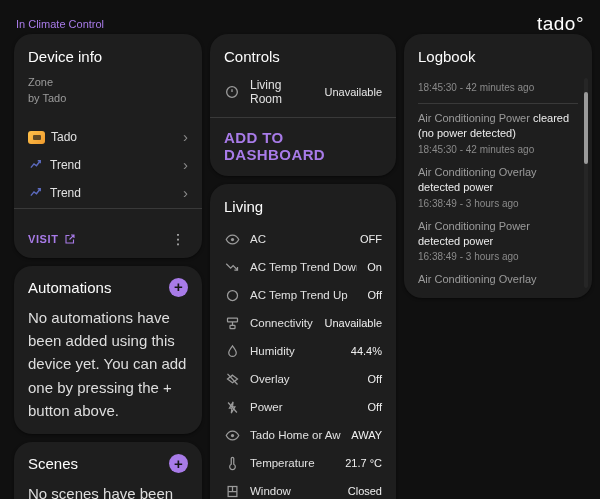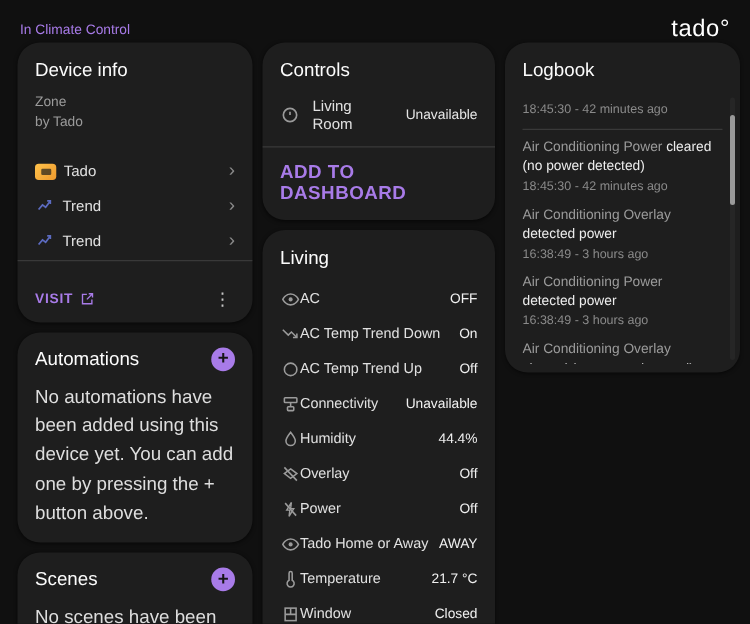--- a/index.html
+++ b/index.html
@@ -30,21 +30,21 @@
   .card-head{display:flex;align-items:center;justify-content:space-between;margin-bottom:9px}
   .card-head h2{margin:0}
   .plus{width:19px;height:19px;border-radius:50%;background:var(--accent,#a87be8);color:#151515;border:none;
     font-size:15px;font-weight:700;line-height:18px;text-align:center;cursor:pointer;padding:0;flex:0 0 auto}
   .empty{font-size:15px;line-height:1.55;color:#dedede}
   .ctl-row{display:flex;align-items:center;gap:10px;height:34px;cursor:pointer}
   .ctl-name{flex:1;font-size:12px}
   .ctl-state{font-size:11px;color:#e6e6e6;white-space:nowrap}
   .add-dash{display:inline-block;color:var(--accent,#a87be8);font-size:15px;font-weight:700;
     letter-spacing:.4px;padding-top:3px;cursor:pointer;text-decoration:none}
-  .sen-row{display:flex;align-items:center;height:28px;cursor:pointer}
+  .sen-row{display:flex;align-items:center;gap:10px;height:28px;cursor:pointer}
   .sname{flex:1;font-size:11.5px;white-space:nowrap;overflow:hidden}
   .sstate{font-size:11px;color:#f0f0f0;white-space:nowrap}
   .logbook{height:264px;position:relative;overflow:hidden}
   .log-scroll{height:216px;overflow:hidden;padding-right:8px}
   .log-entry{margin:7px 0 10px}
   .log-msg{font-size:11px;line-height:1.4}
   .log-name{color:#9b9b9b;cursor:pointer}
   .log-action{color:#ededed}
   .log-time{font-size:10px;color:#8a8a8a;margin-top:2px}
   .log-divider{border-top:1px solid rgba(255,255,255,.12);margin:8px -14px 6px}

